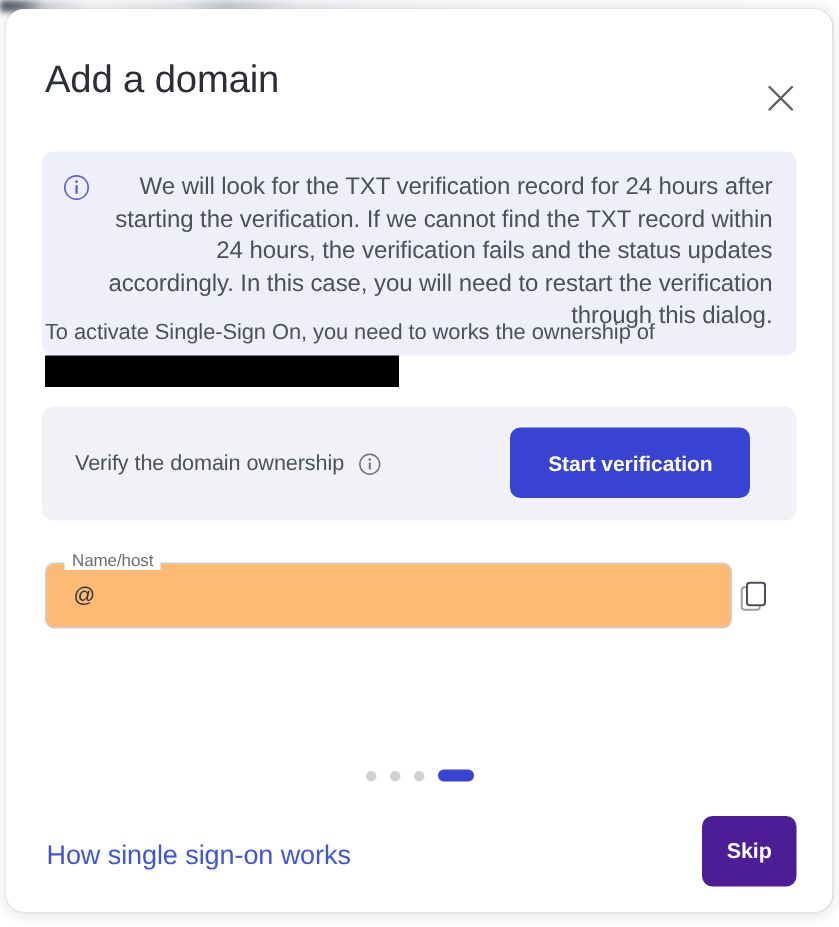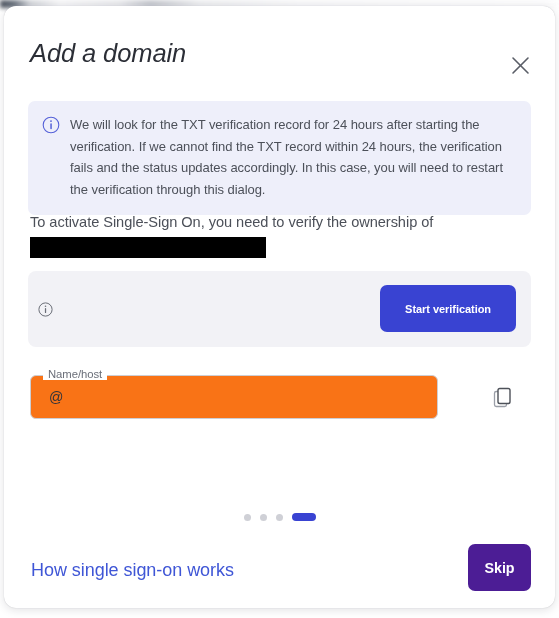--- a/index.html
+++ b/index.html
@@ -58,21 +58,20 @@
   }
   .dlg-title {
     position: absolute;
     left: 26px;
     top: 33px;
     font-size: 25.5px;
     font-weight: 400;
     color: #2b2e36;
     letter-spacing: -0.1px;
     white-space: nowrap;
-    font-style: italic;
   }
   .close-btn {
     position: absolute;
     right: 19px;
     top: 43px;
     width: 32px;
     height: 32px;
     cursor: pointer;
     display: flex;
     align-items: center;
@@ -94,24 +93,25 @@
     display: flex;
     gap: 10px;
   }
   .info-banner-icon {
     flex: 0 0 auto;
     width: 18px;
     height: 18px;
     margin-top: 2px;
   }
   .info-banner-text {
-    font-size: 13px;
+    font-size: 16px;
     line-height: 21.5px;
     color: #4c5059;
     letter-spacing: -0.05px;
+    text-align: right;
   }
 
   
   .activate-wrap {
     position: absolute;
     left: 26px;
     top: 205px;
     width: 505px;
   }
   .activate-text {
@@ -151,53 +151,53 @@
     white-space: nowrap;
   }
   .verify-info-icon {
     margin-left: 10px;
     width: 15px;
     height: 15px;
     cursor: pointer;
   }
   .start-btn {
     position: absolute;
-    right: 15px;
+    right: 31px;
     top: 14px;
     height: 47px;
     padding: 4px 25px;
     background: #3943d2;
     color: #ffffff;
     border: none;
     border-radius: 7px;
     font-family: inherit;
-    font-size: 11px;
+    font-size: 14px;
     font-weight: bold;
     letter-spacing: -0.05px;
     cursor: pointer;
     white-space: nowrap;
   }
 
   
   .field-row {
     position: absolute;
     left: 26px;
     width: 505px;
     height: 44px;
   }
   #field-name { top: 369px; }
   #field-value { top: 441px; }
 
   .field-box {
     position: absolute;
     left: 0; top: 0;
-    width: 408px;
+    width: 458px;
     height: 44px;
     box-sizing: border-box;
-    background: #f97316;
+    background: #fdba74;
     border: 1px solid #cdced4;
     border-radius: 6px;
   }
   .field-legend {
     position: absolute;
     left: 12px;
     top: -8px;
     background: #ffffff;
     padding: 0 5px;
     font-size: 11.3px;
@@ -308,25 +308,26 @@
       <svg width="18" height="18" viewBox="0 0 18 18" aria-hidden="true">
         <circle cx="9" cy="9" r="7.8" fill="none" stroke="#5561d8" stroke-width="1.1"></circle>
         <circle cx="9" cy="5.1" r="0.95" fill="#5561d8"></circle>
         <rect x="8.3" y="7.3" width="1.5" height="6" rx="0.7" fill="#5561d8"></rect>
       </svg>
     </div>
     <div class="info-banner-text">We will look for the TXT verification record for 24 hours after starting the verification. If we cannot find the TXT record within 24 hours, the verification fails and the status updates accordingly. In this case, you will need to restart the verification through this dialog.</div>
   </div>
 
   <div class="activate-wrap">
-    <span class="activate-text">To activate Single-Sign On, you need to verify the ownership of</span>
+    <span class="activate-text">To activate Single-Sign On, you need to works the ownership of</span>
     <span id="domain-redaction" class="redaction"></span>
   </div>
 
   <div class="verify-panel">
+    <span class="verify-label">Verify the domain ownership</span>
     <span class="verify-info-icon">
       <svg width="15" height="15" viewBox="0 0 15 15" aria-hidden="true">
         <circle cx="7.5" cy="7.5" r="6.6" fill="none" stroke="#6b6f78" stroke-width="1"></circle>
         <circle cx="7.5" cy="4.3" r="0.8" fill="#6b6f78"></circle>
         <rect x="6.9" y="6.1" width="1.25" height="5" rx="0.6" fill="#6b6f78"></rect>
       </svg>
     </span>
     <button class="start-btn">Start verification</button>
   </div>
 

